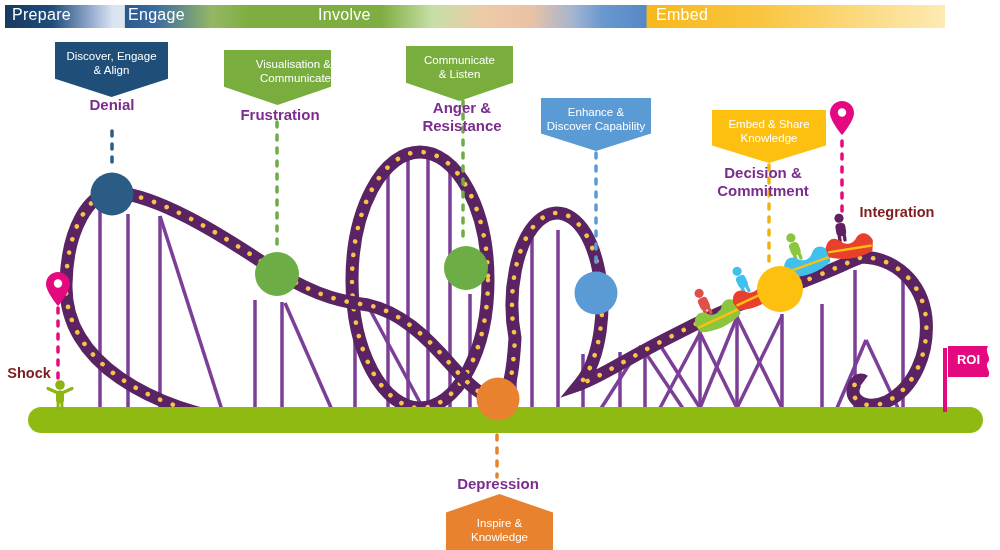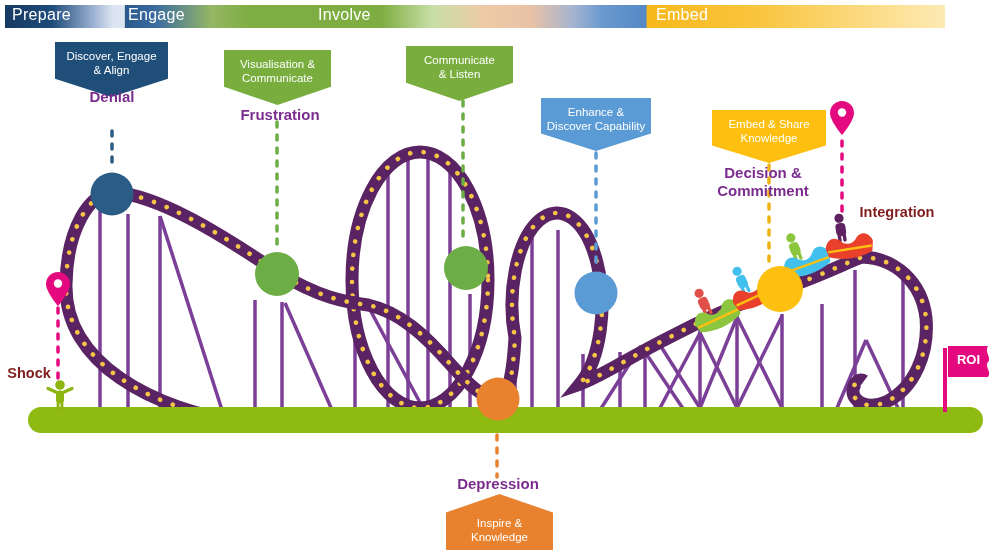--- a/index.html
+++ b/index.html
@@ -12,21 +12,21 @@
       #2a5a8d 12.8%, #3a6ba0 16%, #95b765 22%, #7ead41 26%, #7ead41 40%,
       #c8dfa8 45.5%, #eecaa6 51%, #e9c2a6 56%, #a3b4d1 60.5%, #6b99ce 63.5%, #5488c6 68.2%,
       #f7b81b 68.3%, #f9c53e 80%, #fdeab4 100%);}
   .phase-label{position:absolute;top:1px;color:#fff;font-size:16px;letter-spacing:.3px;}
   
   .banner{position:absolute;color:#fff;text-align:center;font-size:11.5px;line-height:14px;
           padding-top:7px;box-sizing:border-box;}
   .banner.down{clip-path:polygon(0 0,100% 0,100% 67%,50% 100%,0 67%);}
   .banner.up{clip-path:polygon(0 33%,50% 0,100% 33%,100% 100%,0 100%);padding-top:22px;}
   #banner-discover{left:55px;top:42px;width:113px;height:55px;background:#1f4e79;}
-  #banner-visualisation{left:224px;top:50px;width:107px;height:55px;background:#79ae3f;}
+  #banner-visualisation{left:224px;top:50px;width:107px;height:55px;background:#79ae3f;text-align:right;}
   #banner-communicate{left:406px;top:46px;width:107px;height:55px;background:#79ae3f;}
   #banner-enhance{left:541px;top:98px;width:110px;height:53px;background:#5b9bd5;}
   #banner-embed{left:712px;top:110px;width:114px;height:53px;background:#fdc010;}
   #banner-inspire{left:446px;top:494px;width:107px;height:56px;background:#e8822e;}
   
   .stage-label{position:absolute;transform:translateX(-50%);color:#7b2d8e;font-weight:bold;
                font-size:15px;line-height:18px;text-align:center;white-space:nowrap;}
   .pink-label{position:absolute;transform:translateX(-50%);color:#7f1d1d;font-weight:bold;
               font-size:14.5px;white-space:nowrap;}
   #roi-text{position:absolute;left:948px;top:352px;width:41px;text-align:center;
@@ -223,22 +223,26 @@
   </div>
   <div id="banner-embed" class="banner down">
     <div>Embed &amp; Share</div>
     <div>Knowledge</div>
   </div>
   <div id="banner-inspire" class="banner up">
     <div>Inspire &amp;</div>
     <div>Knowledge</div>
   </div>
 
-  <div class="stage-label" style="left:112px;top:88px">Denial</div>
+  <div class="stage-label" style="left:112px;top:96px">Denial</div>
   <div class="stage-label" style="left:280px;top:106px">Frustration</div>
+  <div class="stage-label" style="left:462px;top:99px">
+    <div>Anger &amp;</div>
+    <div>Resistance</div>
+  </div>
   <div class="stage-label" style="left:763px;top:164px">
     <div>Decision &amp;</div>
     <div>Commitment</div>
   </div>
   <div class="stage-label" style="left:498px;top:475px">Depression</div>
 
   <div class="pink-label" style="left:29px;top:365px">Shock</div>
   <div class="pink-label" style="left:897px;top:204px">Integration</div>
 
   <div id="roi-text">ROI</div>

